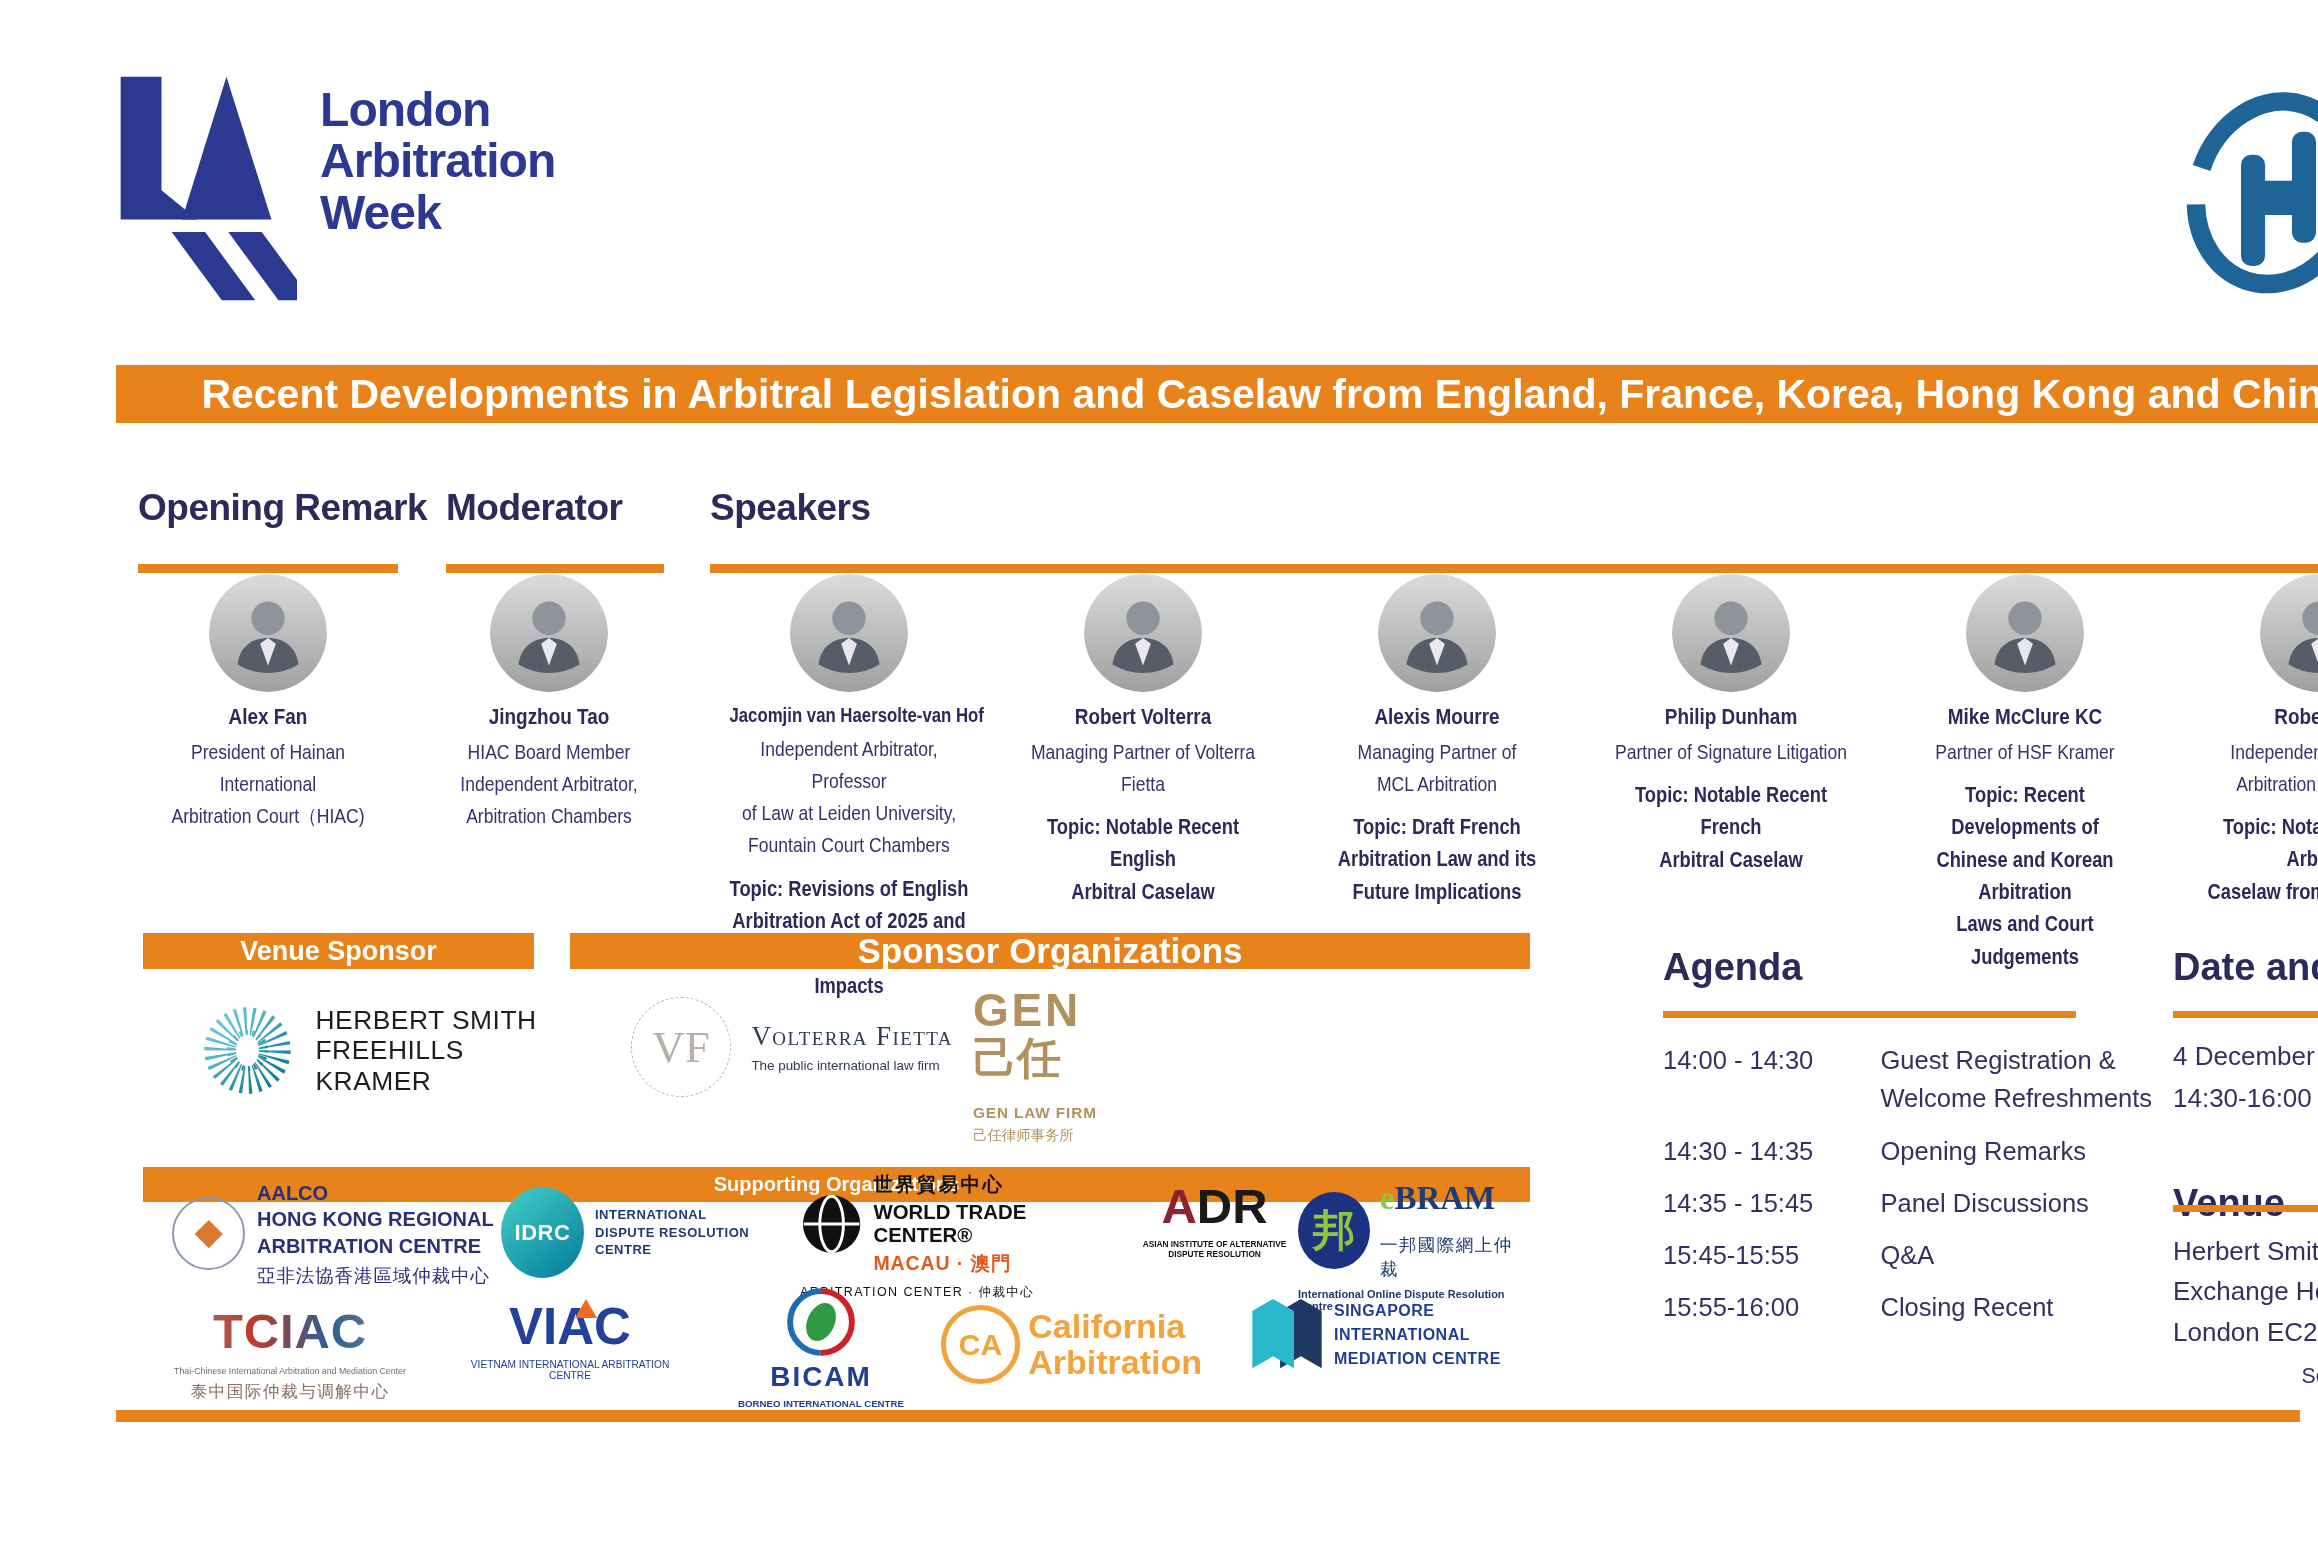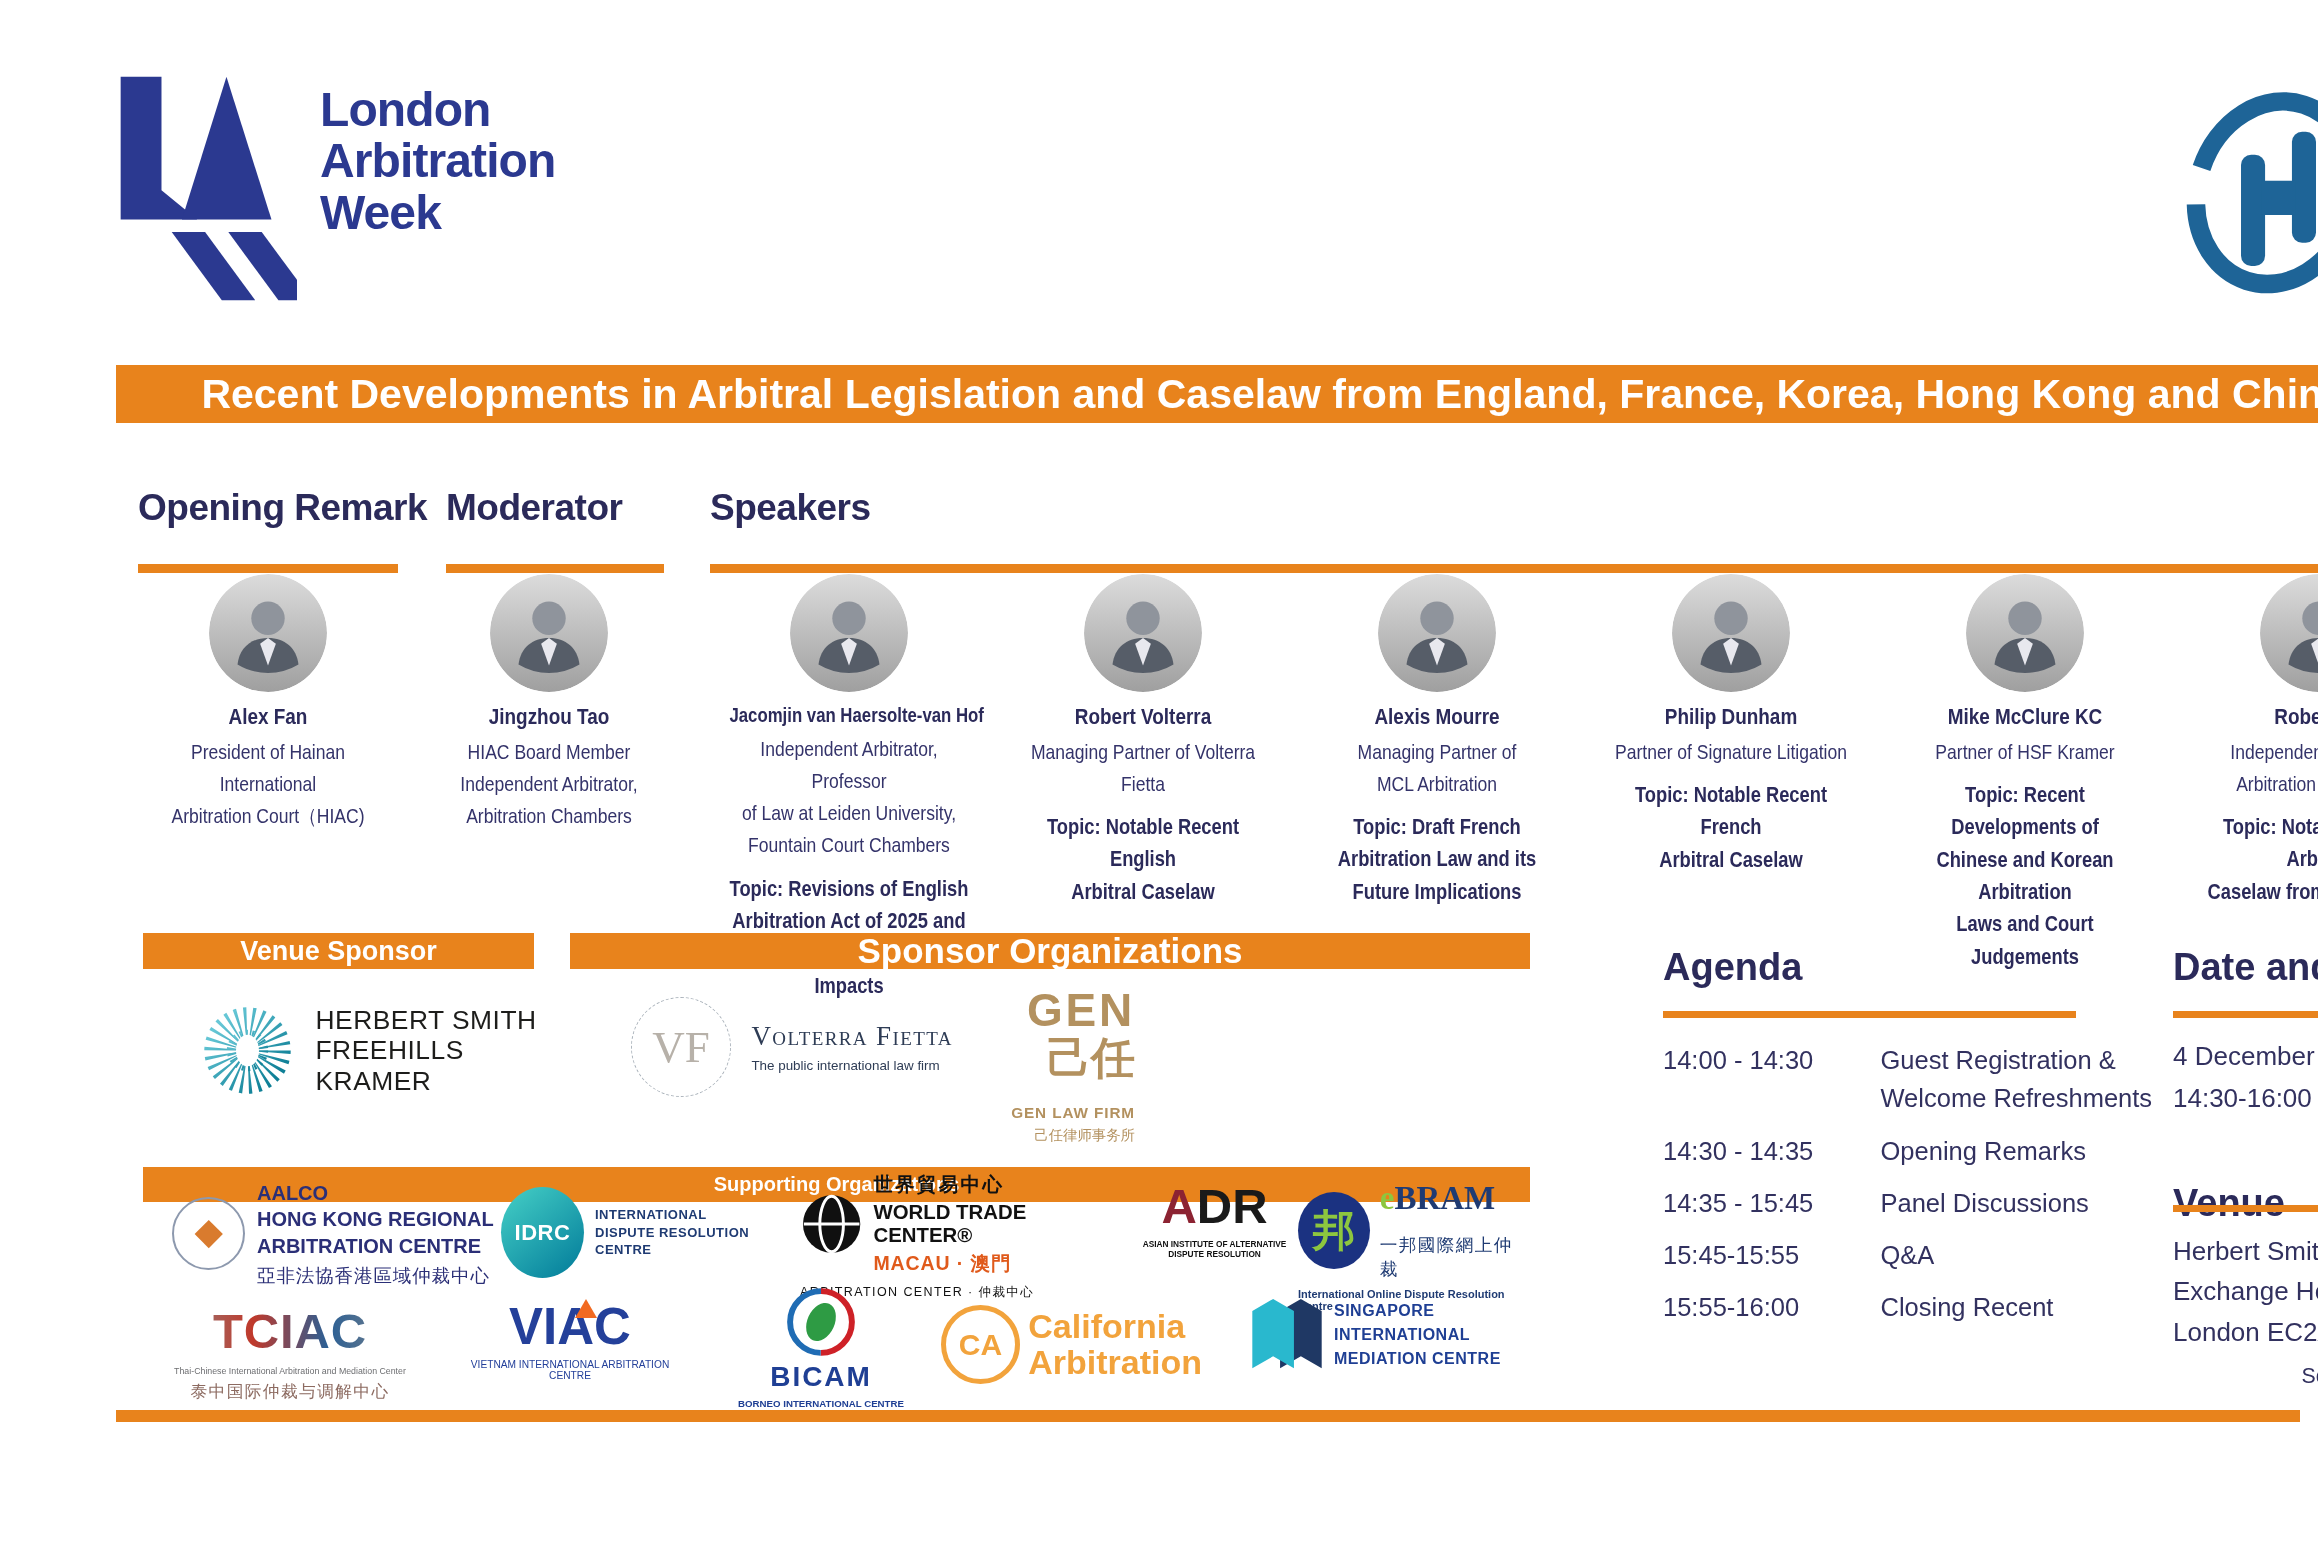--- a/index.html
+++ b/index.html
@@ -35,21 +35,21 @@
   
   .hsf{position:absolute;left:199px;top:997px;display:flex;align-items:center;gap:19.5px;}
   .hsf-txt{font-size:26.4px;line-height:1.16;letter-spacing:0.5px;color:#1D1D1B;}
   .vf{position:absolute;left:631px;top:997px;display:flex;align-items:center;gap:20.4px;}
   .vf-circle{width:98px;height:98px;border:1.9px dashed #ADB5BD;border-radius:50%;
              display:flex;align-items:center;justify-content:center;}
   .vf-circle span{font-family:"Liberation Serif",serif;font-size:45px;color:#B7B1A9;}
   .vf-name{font-family:"Liberation Serif",serif;font-variant:small-caps;font-size:27px;
            letter-spacing:1.4px;color:#2E3C55;}
   .vf-tag{font-size:13.4px;color:#2E3C55;margin-top:5.6px;}
-  .gen{position:absolute;left:1001px;top:987px;width:134px;text-align:right;color:#B3915F;}
+  .gen{position:absolute;left:973px;top:987px;width:134px;text-align:left;color:#B3915F;}
   .gen-big{font-size:46px;font-weight:bold;letter-spacing:2.8px;line-height:1.04;}
   .gen-cn{font-size:44px;font-weight:bold;line-height:1.05;}
   .gen-sub1{margin-top:23px;font-size:15.3px;font-weight:bold;letter-spacing:0.9px;}
   .gen-sub2{margin-top:3.7px;font-size:14.4px;}
   .hui{position:absolute;left:1180px;top:1013px;display:flex;align-items:center;gap:14px;}
   .hui-en{font-family:"Liberation Serif",serif;font-variant:small-caps;font-weight:bold;
           font-size:26px;color:#1E3A6E;}
   .hui-cn{font-size:27px;color:#1E3A6E;letter-spacing:3.7px;margin-top:4.6px;}
   .aalco{position:absolute;left:172px;top:1180px;display:flex;align-items:center;gap:12px;color:#2B2F77;}
   .aalco-seal{width:69px;height:69px;border:2.8px double #8D99AE;border-radius:50%;

